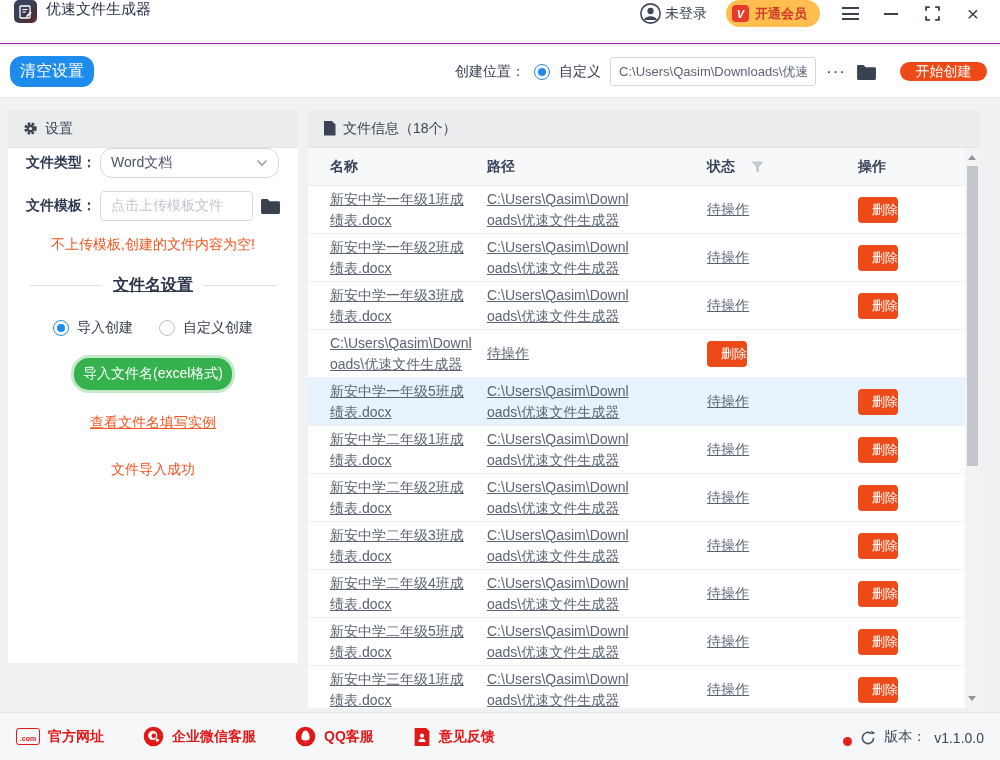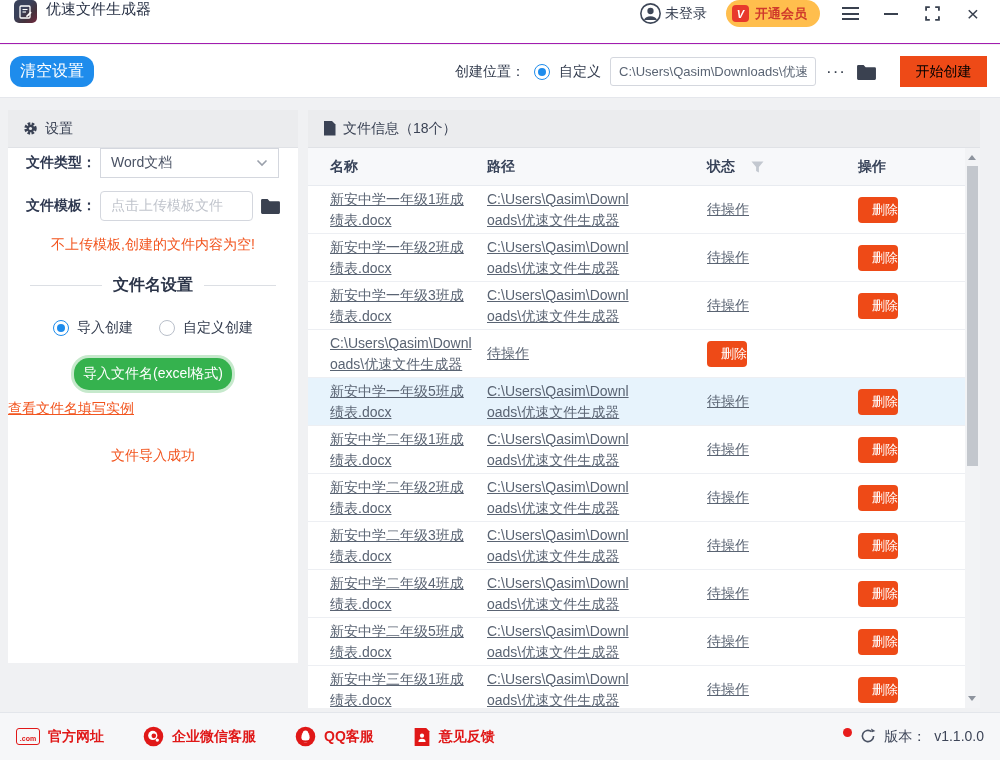--- a/index.html
+++ b/index.html
@@ -57,58 +57,58 @@
   .radio.on::after { content:""; position:absolute; left:3px; top:3px; width:8px; height:8px; border-radius:50%; background:var(--accent_blue); }
   .radio.off { border:1px solid #b9bfca; }
   .radio-label { font-size:14px; color:#333c4e; }
   .path-input {
     width:206px; height:29px; border:1px solid #d4d7de; border-radius:3px;
     padding:0 8px; font-size:13px; color:#5a6473; font-family:inherit;
   }
   .more-dots { font-size:17px; letter-spacing:1px; color:#39414f; cursor:pointer; padding:0 1px; }
   .folder-btn { cursor:pointer; display:flex; align-items:center; }
   .start-btn {
-    margin-left:14px; width:87px; height:31px; background:var(--accent_orange);
-    color:#000000; border:none; border-radius:0; font-size:14px;
+    margin-left:14px; width:87px; height:19px; background:var(--accent_orange);
+    color:#ffffff; border:none; border-radius:11px; font-size:14px;
   }
 
   
   .panel-header {
     height:38px; background:#ebecee; border-bottom:1px solid #e0e2e6;
     display:flex; align-items:center; gap:7px; padding:0 15px;
     font-size:14px; color:#3a4254;
   }
 
   
   .settings-panel { position:absolute; left:8px; top:110px; width:290px; height:553px; background:#fff; }
   .form-row { display:flex; align-items:center; margin:0 0 13px 18px; }
   .form-row:first-child { margin-top:21px; }
   .form-label { width:74px; font-size:14px; font-weight:bold; color:#2e3850; flex:none; }
   .select-box {
-    width:179px; height:30px; border:1px solid #d4d7de; border-radius:0; background:#fff;
+    width:179px; height:30px; border:1px solid #d4d7de; border-radius:12px; background:#fff;
     display:flex; align-items:center; justify-content:space-between; padding:0 10px;
     font-size:14px; color:#4a5264; cursor:pointer;
   }
   .upload-input {
     width:153px; height:30px; border:1px solid #d4d7de; border-radius:4px; background:#fff;
     display:flex; align-items:center; padding:0 10px; font-size:14px; color:#c0c4cc; cursor:pointer;
   }
   .upload-folder { margin-left:7px; display:flex; align-items:center; cursor:pointer; }
   .warning { margin-top:15px; text-align:center; font-size:14px; color:var(--warning_color); }
-  .section-title { display:flex; align-items:center; gap:11px; margin:21px 22px 0; }
+  .section-title { display:flex; align-items:center; gap:11px; margin:21px 22px 0;text-decoration:underline; }
   .section-title .line { flex:1; height:1px; background:#dcdfe4; }
   .section-title .txt { font-size:16px; font-weight:bold; color:#2b3448; }
   .radio-row { margin-top:23px; display:flex; justify-content:center; align-items:center; gap:8px; }
   .radio-row .gap { width:10px; }
   .import-btn {
     display:block; margin:21px auto 0; width:158px; height:32px;
     background:var(--accent_green); color:#fff; border:none; border-radius:15px;
     font-size:14px; box-shadow:0 0 0 3px #c6e9cc;
   }
-  .example-link { display:block; margin-top:10px; text-align:left; font-size:14px; color:var(--warning_color); text-decoration:underline; cursor:pointer; }
+  .example-link { display:block; margin-top:24px; text-align:center; font-size:14px; color:var(--warning_color); text-decoration:underline; cursor:pointer; }
   .import-status { margin-top:29px; text-align:center; font-size:14px; color:var(--warning_color); }
 
   
   .file-panel { position:absolute; left:308px; top:110px; width:672px; height:598px; background:#fff; overflow:hidden; }
   .table-header {
     display:grid; grid-template-columns:157px 220px 151px 1fr;
     height:38px; align-items:center; padding-left:22px;
     background:#f7f8fa; border-bottom:1px solid #e8ebf0;
     font-size:14px; font-weight:bold; color:#39445a;
   }
@@ -137,21 +137,21 @@
     position:absolute; left:0; top:712px; width:1000px; height:48px;
     background:#f6f7f9; border-top:1px solid #e3e6eb;
     display:flex; align-items:center; padding:0 16px; gap:39px;
   }
   .f-item { display:flex; align-items:center; gap:8px; color:var(--brand_red); font-size:14px; font-weight:600; cursor:pointer; }
   .com-box {
     width:24px; height:17px; border:1.6px solid var(--brand_red); border-radius:3px;
     display:flex; align-items:flex-end; justify-content:center;
     font-size:7px; font-weight:bold; color:var(--brand_red); line-height:1.4;
   }
-  .f-right { margin-left:auto; display:flex; align-items:flex-start; gap:8px; font-size:14px; color:#3d4558; font-weight:normal; }
+  .f-right { margin-left:auto; display:flex; align-items:flex-end; gap:8px; font-size:14px; color:#3d4558; font-weight:normal; }
   .status-dot { width:9px; height:9px; border-radius:50%; background:#e81c1c; }
 </style>
 </head>
 <body>
 
 <div class="titlebar">
   <div class="app-icon">
     <svg width="14" height="14" viewBox="0 0 14 14">
       <path d="M2 1 h8 a1 1 0 0 1 1 1 v10 a1 1 0 0 1 -1 1 h-8 a1 1 0 0 1 -1 -1 v-10 a1 1 0 0 1 1 -1 z" fill="none" stroke="#fff" stroke-width="1.3"></path>
       <line x1="3.5" y1="4.5" x2="8.5" y2="4.5" stroke="#fff" stroke-width="1.1"></line>

